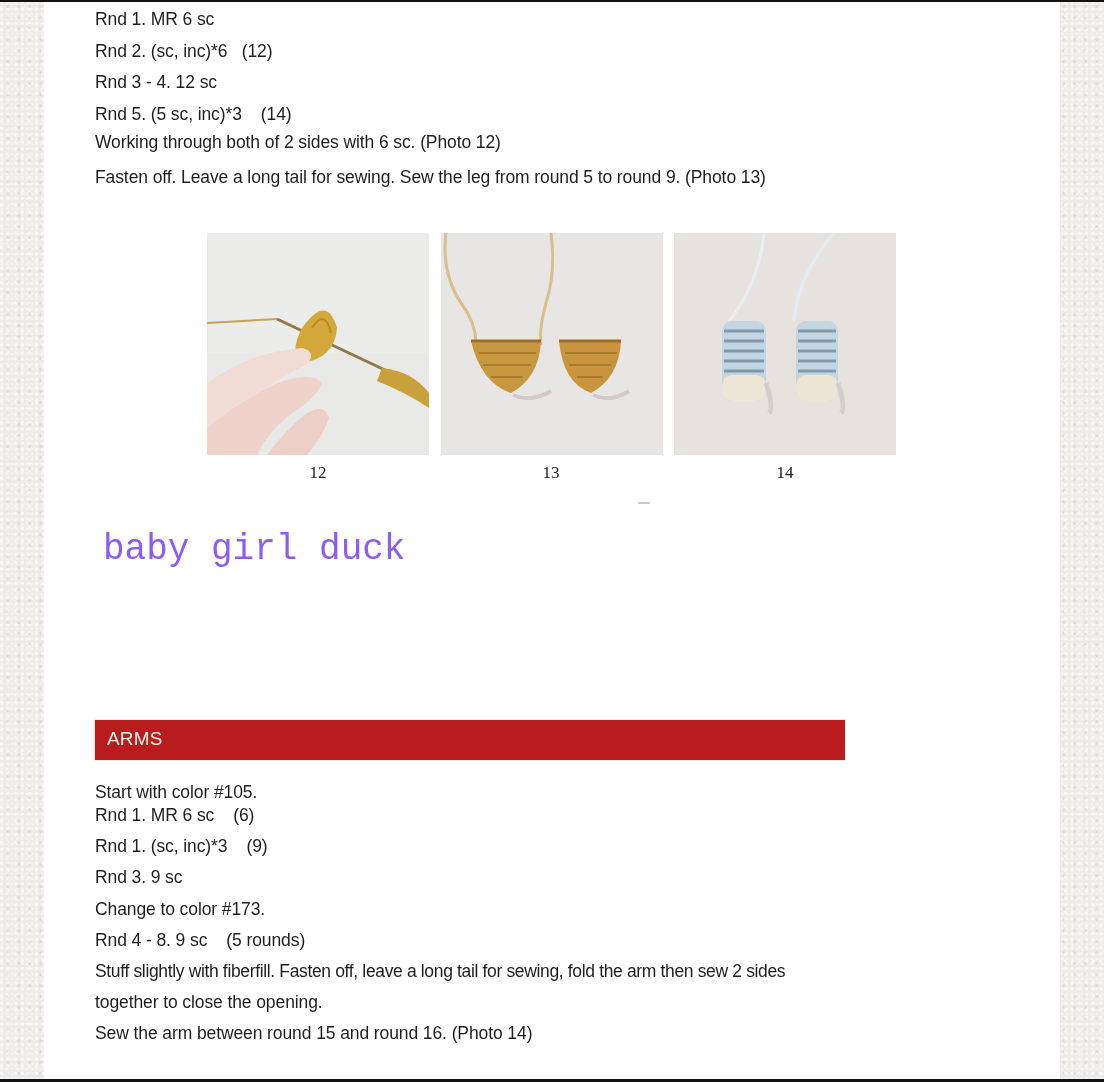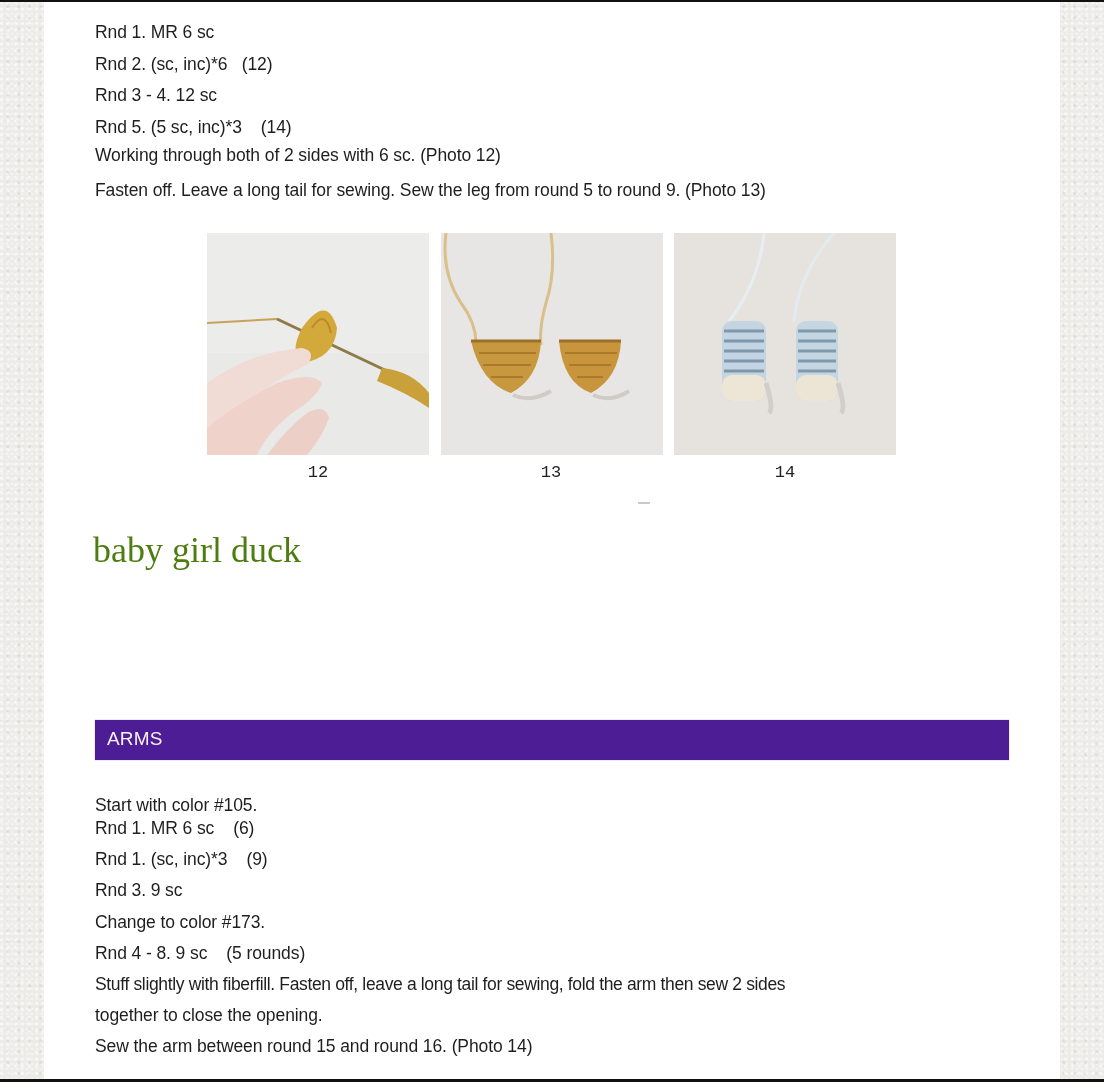--- a/index.html
+++ b/index.html
@@ -43,66 +43,65 @@
     .line {
       position: absolute;
       left: 95px;
       font-family: "Liberation Sans", sans-serif;
       font-size: 17.5px;
       color: #1e1e1e;
       white-space: pre;
       line-height: 22px;
       z-index: 2;
       letter-spacing: -0.1px;
-      margin-top: 13px;
     }
     .photos {
       position: absolute;
       left: 207px; top: 233px;
       width: 690px; height: 222px;
       z-index: 2;
     }
     .photo {
       position: absolute;
       top: 0;
       width: 222px; height: 222px;
       overflow: hidden;
     }
     .photo svg { display: block; }
     .photo-caption {
       position: absolute;
       top: 463px;
-      font-family: Liberation Mono, monospace;
+      font-family: Liberation Serif, serif;
       font-size: 17px;
       color: #222;
       z-index: 2;
       width: 60px;
       text-align: center;
     }
     .faint-mark {
       position: absolute;
       left: 638px; top: 502px;
       width: 12px; height: 2px;
       background: #c9c9c9;
       z-index: 2;
     }
     .subtitle {
       position: absolute;
-      left: 93px; top: 528px;
-      font-family: Liberation Serif, serif;
+      left: 103px; top: 528px;
+      font-family: Liberation Mono, monospace;
       font-size: 36px;
-      color: #4d7c0f;
+      color: #8b5cf6;
       z-index: 2;
       line-height: 44px;
     }
     .section-bar {
       position: absolute;
       left: 95px; top: 720px;
-      width: 914px; height: 40px;
-      background: #4c1d95;
+      width: 750px; height: 40px;
+      background: #b91c1c;
       z-index: 2;
       box-shadow: 0 0 1px rgba(120,40,30,0.6);
     }
     .section-bar span {
       position: absolute;
       left: 12px; top: 8px;
       color: #fbf1ef;
       font-family: "Liberation Sans", sans-serif;
       font-size: 19px;
       letter-spacing: 0.2px;

